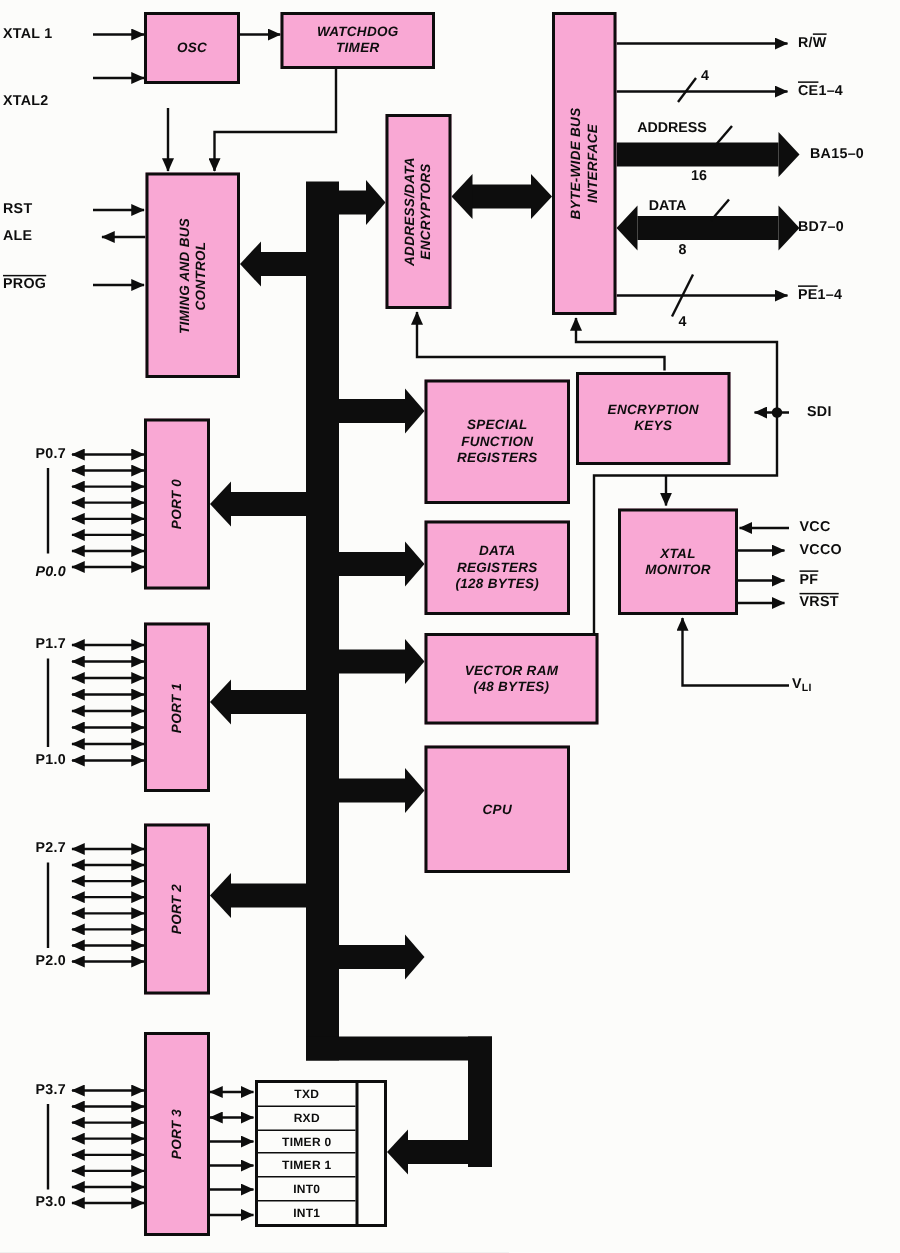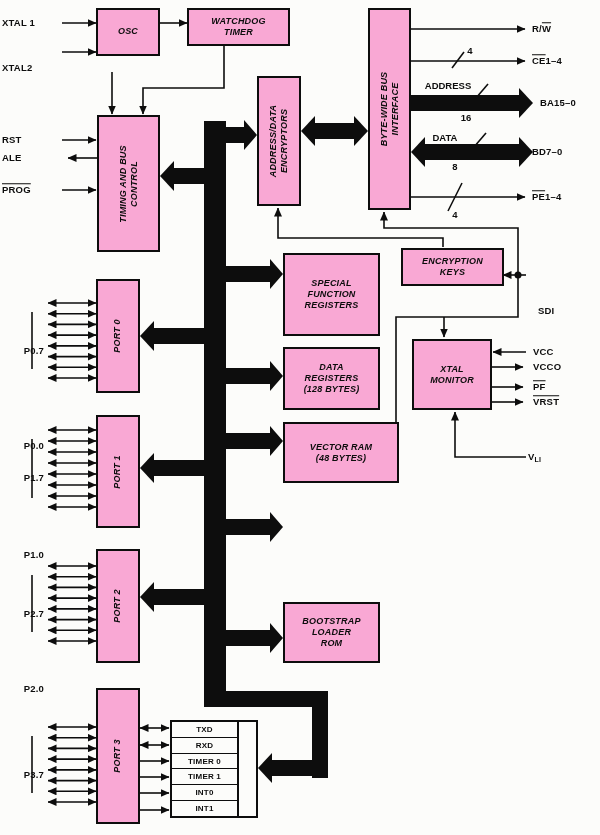--- a/index.html
+++ b/index.html
@@ -13,21 +13,21 @@
     font-weight:bold;font-size:9px;line-height:1.25;text-align:center;
     white-space:pre-line;letter-spacing:.2px;width:max-content;
   }
   .vbox .bl{transform:translate(-50%,-50%) rotate(-90deg);}
   svg.wires{position:absolute;left:0;top:0;}
   .sig{
     position:absolute;font-weight:bold;font-size:9.5px;letter-spacing:.2px;
     transform:translateY(-50%);white-space:nowrap;line-height:1;
   }
   .r{width:56px;left:2px;}
-  .pin{text-align:right;width:42px;left:2px;margin-top:48px;}
+  .pin{text-align:right;width:42px;left:2px;}
   .ov{text-decoration:overline;}
   .sub{font-size:7px;vertical-align:-2px;font-weight:bold;}
   .num{position:absolute;transform:translate(-50%,-50%);font-weight:bold;font-size:9.5px;line-height:1;}
   #stack{position:absolute;left:170px;top:720px;width:88px;height:98px;border:2px solid #0d0d0d;box-sizing:border-box;background:#fcfcfa;}
   #stack .rows{position:absolute;left:0;top:0;width:65px;height:100%;display:flex;flex-direction:column;}
   #stack .row{flex:1;border-bottom:1.5px solid #0d0d0d;display:flex;align-items:center;justify-content:center;font-size:8px;font-weight:bold;letter-spacing:.2px;}
   #stack .row:last-child{border-bottom:none;}
   #stack .vdiv{position:absolute;left:65px;top:0;width:2px;height:100%;background:#0d0d0d;}
 </style>
 </head>
@@ -182,41 +182,39 @@
     </div>
   <div class="box vbox" style="left:368px;top:8px;width:43px;height:202px;">
     <span class="bl">BYTE-WIDE BUS
 INTERFACE</span>
     </div>
   <div class="box" style="left:283px;top:253px;width:97px;height:83px;">
     <span class="bl">SPECIAL
 FUNCTION
 REGISTERS</span>
     </div>
-  <div class="box" style="left:401px;top:248px;width:103px;height:38px;">
+  <div class="box" style="left:384px;top:248px;width:103px;height:62px;">
     <span class="bl">ENCRYPTION
 KEYS</span>
     </div>
   <div class="box" style="left:283px;top:347px;width:97px;height:63px;">
     <span class="bl">DATA
 REGISTERS
 (128 BYTES)</span>
     </div>
   <div class="box" style="left:412px;top:339px;width:80px;height:71px;">
     <span class="bl">XTAL
 MONITOR</span>
     </div>
   <div class="box" style="left:283px;top:422px;width:116px;height:61px;">
     <span class="bl">VECTOR RAM
 (48 BYTES)</span>
     </div>
-  <div class="box" style="left:283px;top:602px;width:97px;height:61px;">
-    <span class="bl">BOOTSTRAP
-LOADER
-ROM</span>
+  <div class="box" style="left:283px;top:497px;width:97px;height:85px;">
+    <span class="bl">CPU</span>
     </div>
   <div class="box vbox" style="left:96px;top:279px;width:44px;height:114px;">
     <span class="bl">PORT 0</span>
     </div>
   <div class="box vbox" style="left:96px;top:415px;width:44px;height:113px;">
     <span class="bl">PORT 1</span>
     </div>
   <div class="box vbox" style="left:96px;top:549px;width:44px;height:114px;">
     <span class="bl">PORT 2</span>
     </div>
@@ -236,34 +234,34 @@
     <div class="vdiv"></div>
   </div>
 
   <span class="sig r" style="top:23px;">XTAL 1</span>
   <span class="sig r" style="top:52px;margin-top:16px;">XTAL2</span>
   <span class="sig r" style="top:140px;">RST</span>
   <span class="sig r" style="top:158px;">ALE</span>
   <span class="sig r ov" style="top:190px;">PROG</span>
 
   <span class="sig pin" style="top:303px;">P0.7</span>
-  <span class="sig pin" style="top:398px;">P0.0</span>
+  <span class="sig pin" style="top:382px;font-style:italic;">P0.0</span>
   <span class="sig pin" style="top:430px;">P1.7</span>
   <span class="sig pin" style="top:507px;">P1.0</span>
   <span class="sig pin" style="top:566px;">P2.7</span>
   <span class="sig pin" style="top:641px;">P2.0</span>
   <span class="sig pin" style="top:727px;">P3.7</span>
   <span class="sig pin" style="top:802px;">P3.0</span>
 
   <span class="sig" style="left:532px;top:29px;"><span>R/</span><span class="ov">W</span></span>
   <span class="sig" style="left:532px;top:61px;"><span class="ov">CE</span><span>1–4</span></span>
   <span class="sig" style="left:540px;top:103px;">BA15–0</span>
   <span class="sig" style="left:532px;top:152px;">BD7–0</span>
   <span class="sig" style="left:532px;top:197px;"><span class="ov">PE</span><span>1–4</span></span>
-  <span class="sig" style="left:538px;top:275px;margin-top:36px;">SDI</span>
+  <span class="sig" style="left:538px;top:275px;">SDI</span>
   <span class="sig" style="left:533px;top:352px;">VCC</span>
   <span class="sig" style="left:533px;top:367px;">VCCO</span>
   <span class="sig ov" style="left:533px;top:387px;">PF</span>
   <span class="sig ov" style="left:533px;top:402px;">VRST</span>
   <span class="sig" style="left:528px;top:457px;"><span>V</span><span class="sub">LI</span></span>
 
   <span class="num" style="left:448px;top:86px;">ADDRESS</span>
   <span class="num" style="left:445px;top:138px;">DATA</span>
   <span class="num" style="left:470px;top:51px;">4</span>
   <span class="num" style="left:466px;top:118px;">16</span>

